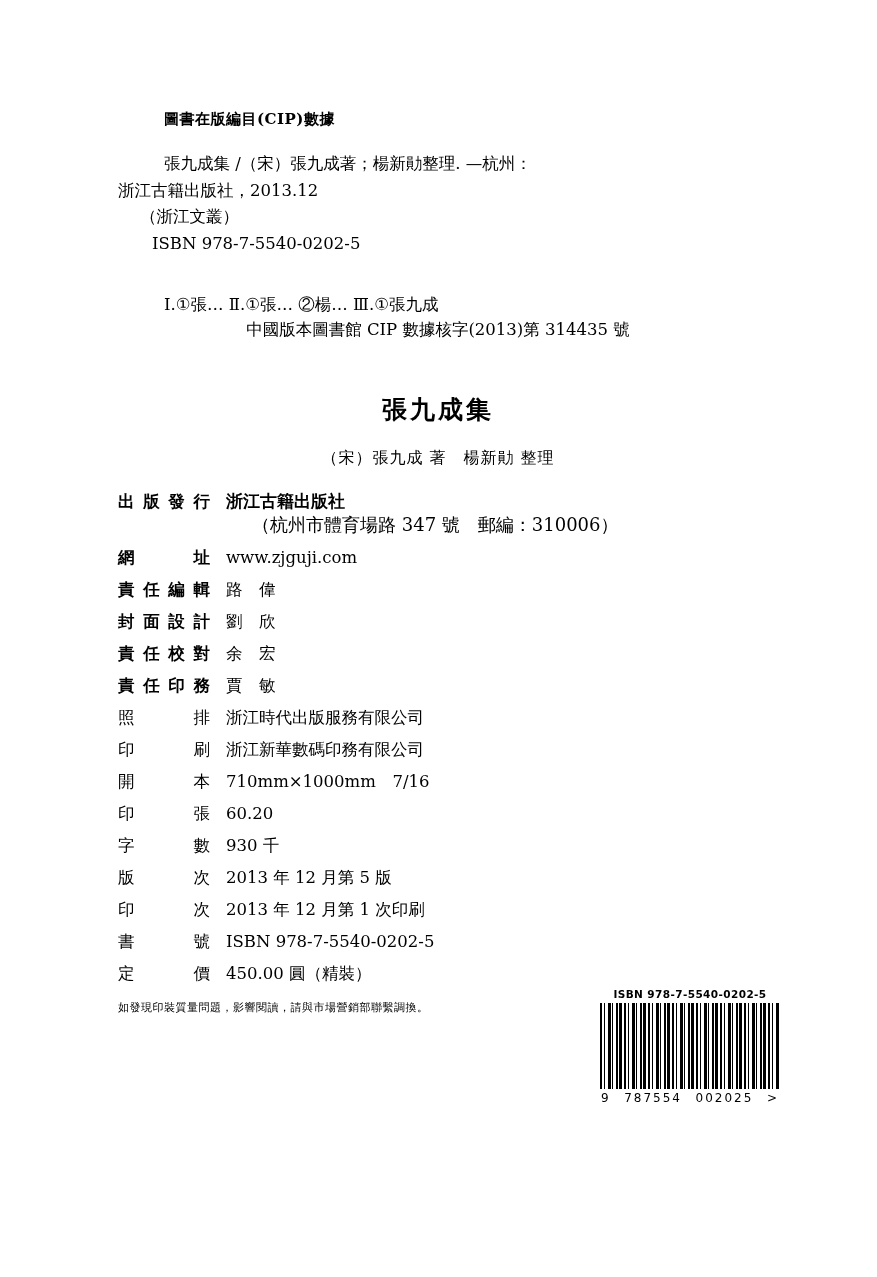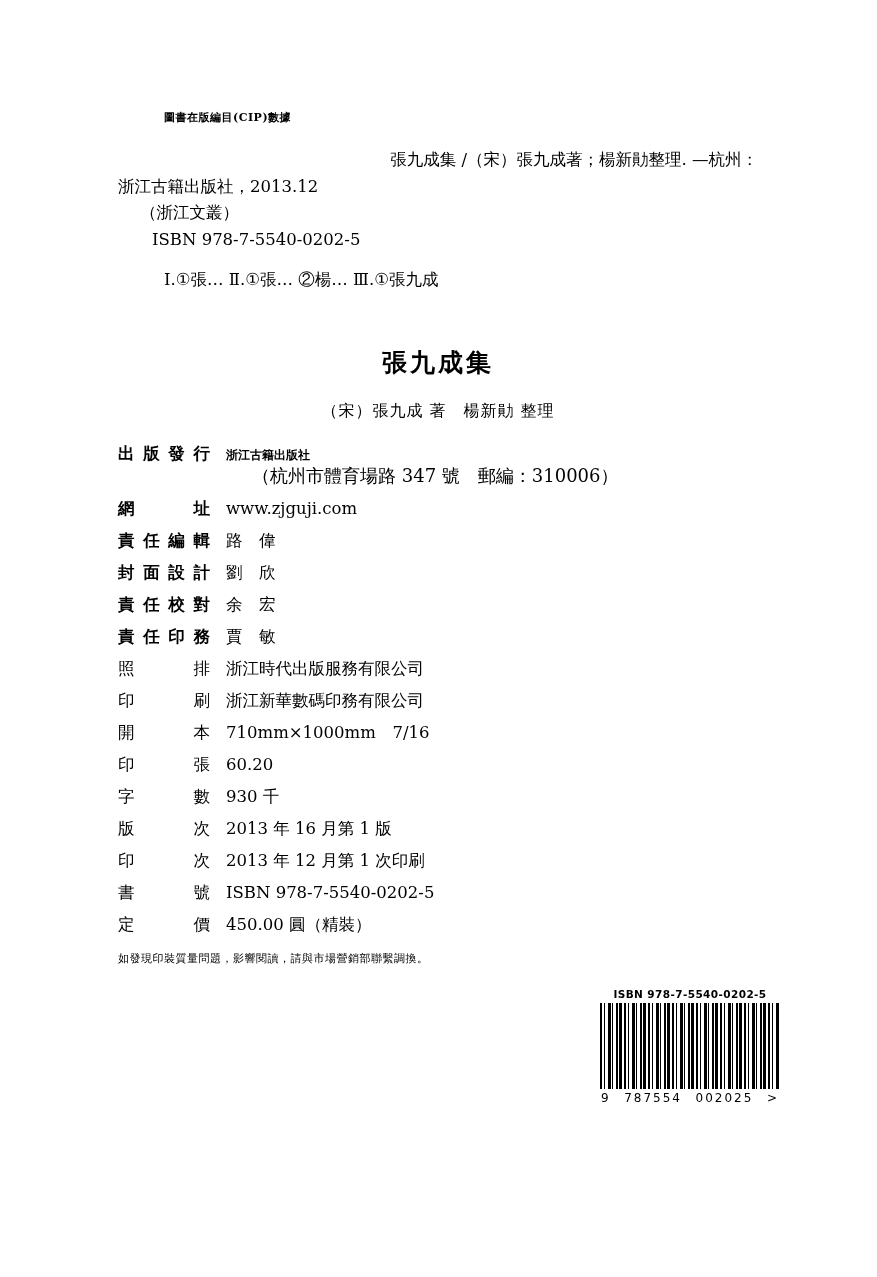--- a/index.html
+++ b/index.html
@@ -19,34 +19,34 @@
   .content {
     position: absolute;
     left: 118px;
     top: 110px;
     width: 640px;
   }
 
   
   .cip-title {
     font-weight: bold;
-    font-size: 11px;
+    font-size: 15px;
     letter-spacing: 0.5px;
     margin: 0 0 22px 46px;
   }
   .cip-line {
     font-size: 16.5px;
     line-height: 1.62;
     margin: 0;
   }
   .indent1 { text-indent: 46px; }
   .indent2 { text-indent: 22px; }
   .indent3 { text-indent: 34px; }
-  .gap-sm { margin-top: 14px; text-align: right; }
-  .gap-md { margin-top: 13px; }
+  .gap-sm { margin-top: 14px; }
+  .gap-md { margin-top: 34px; }
   .gap-lg { margin-top: 30px; }
 
   .cip-center {
     font-size: 16.5px;
     text-align: center;
     margin: 0;
   }
 
   
   .book-title {
@@ -84,21 +84,21 @@
     justify-content: space-between;
     width: 92px;
   }
   .bold .lab-inner, td.bold {
     font-weight: bold;
   }
   .col-value {
     padding-left: 10px;
     font-size: 16.5px;
   }
-  .val-bold { font-weight: bold; font-size: 12px; font-family: Liberation Serif, serif; }
+  .val-bold { font-weight: bold; font-size: 17px; font-family: Liberation Serif, serif; }
   .sub-addr {
     font-size: 18px;
     padding-left: 26px;
   }
 
   .notice {
     margin-top: 10px;
     font-size: 11px;
     letter-spacing: 0.5px;
   }
@@ -150,20 +150,21 @@
 
     <div class="cip-title">圖書在版編目(CIP)數據</div>
 
     <p class="cip-line indent1 gap-sm">張九成集 /（宋）張九成著；楊新勛整理. —杭州：</p>
     <p class="cip-line">浙江古籍出版社，2013.12</p>
     <p class="cip-line indent2">（浙江文叢）</p>
     <p class="cip-line indent3">ISBN 978-7-5540-0202-5</p>
 
     <p class="cip-line indent1 gap-md">Ⅰ.①張… Ⅱ.①張… ②楊… Ⅲ.①張九成</p>
 
+    <p class="cip-center gap-lg">中國版本圖書館 CIP 數據核字(2013)第 314435 號</p>
 
 
     <div class="book-title">張九成集</div>
     <div class="byline">（宋）張九成 著　楊新勛 整理</div>
 
     <table class="colophon">
       <tbody>
           <tr>
             <td class="col-label bold">
               <span class="lab-inner">
@@ -297,21 +298,21 @@
             </td>
           </tr>
           <tr>
             <td class="col-label">
               <span class="lab-inner">
                 <span>版</span>
                 <span>次</span>
               </span>
             </td>
             <td class="col-value">
-              <div>2013 年 16 月第 1 版</div>
+              <div>2013 年 12 月第 5 版</div>
             </td>
           </tr>
           <tr>
             <td class="col-label">
               <span class="lab-inner">
                 <span>印</span>
                 <span>次</span>
               </span>
             </td>
             <td class="col-value">

